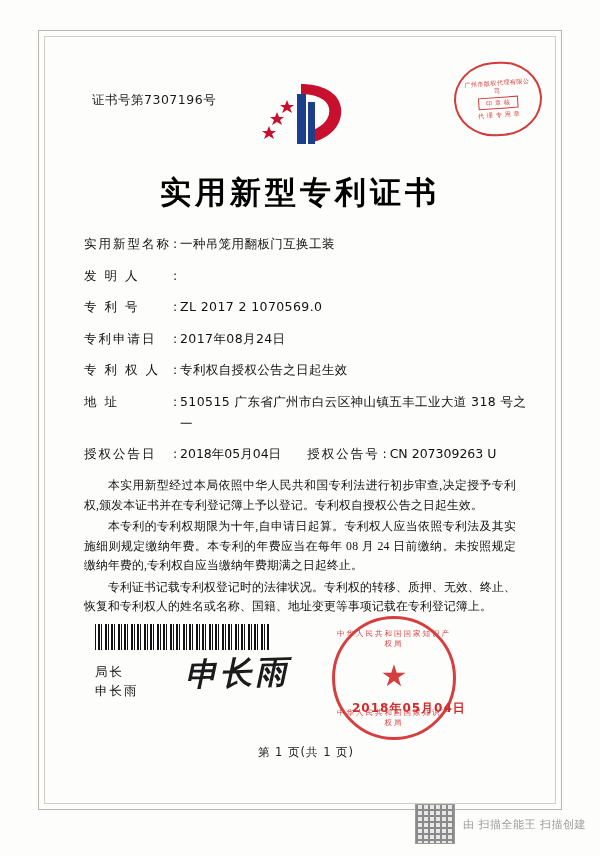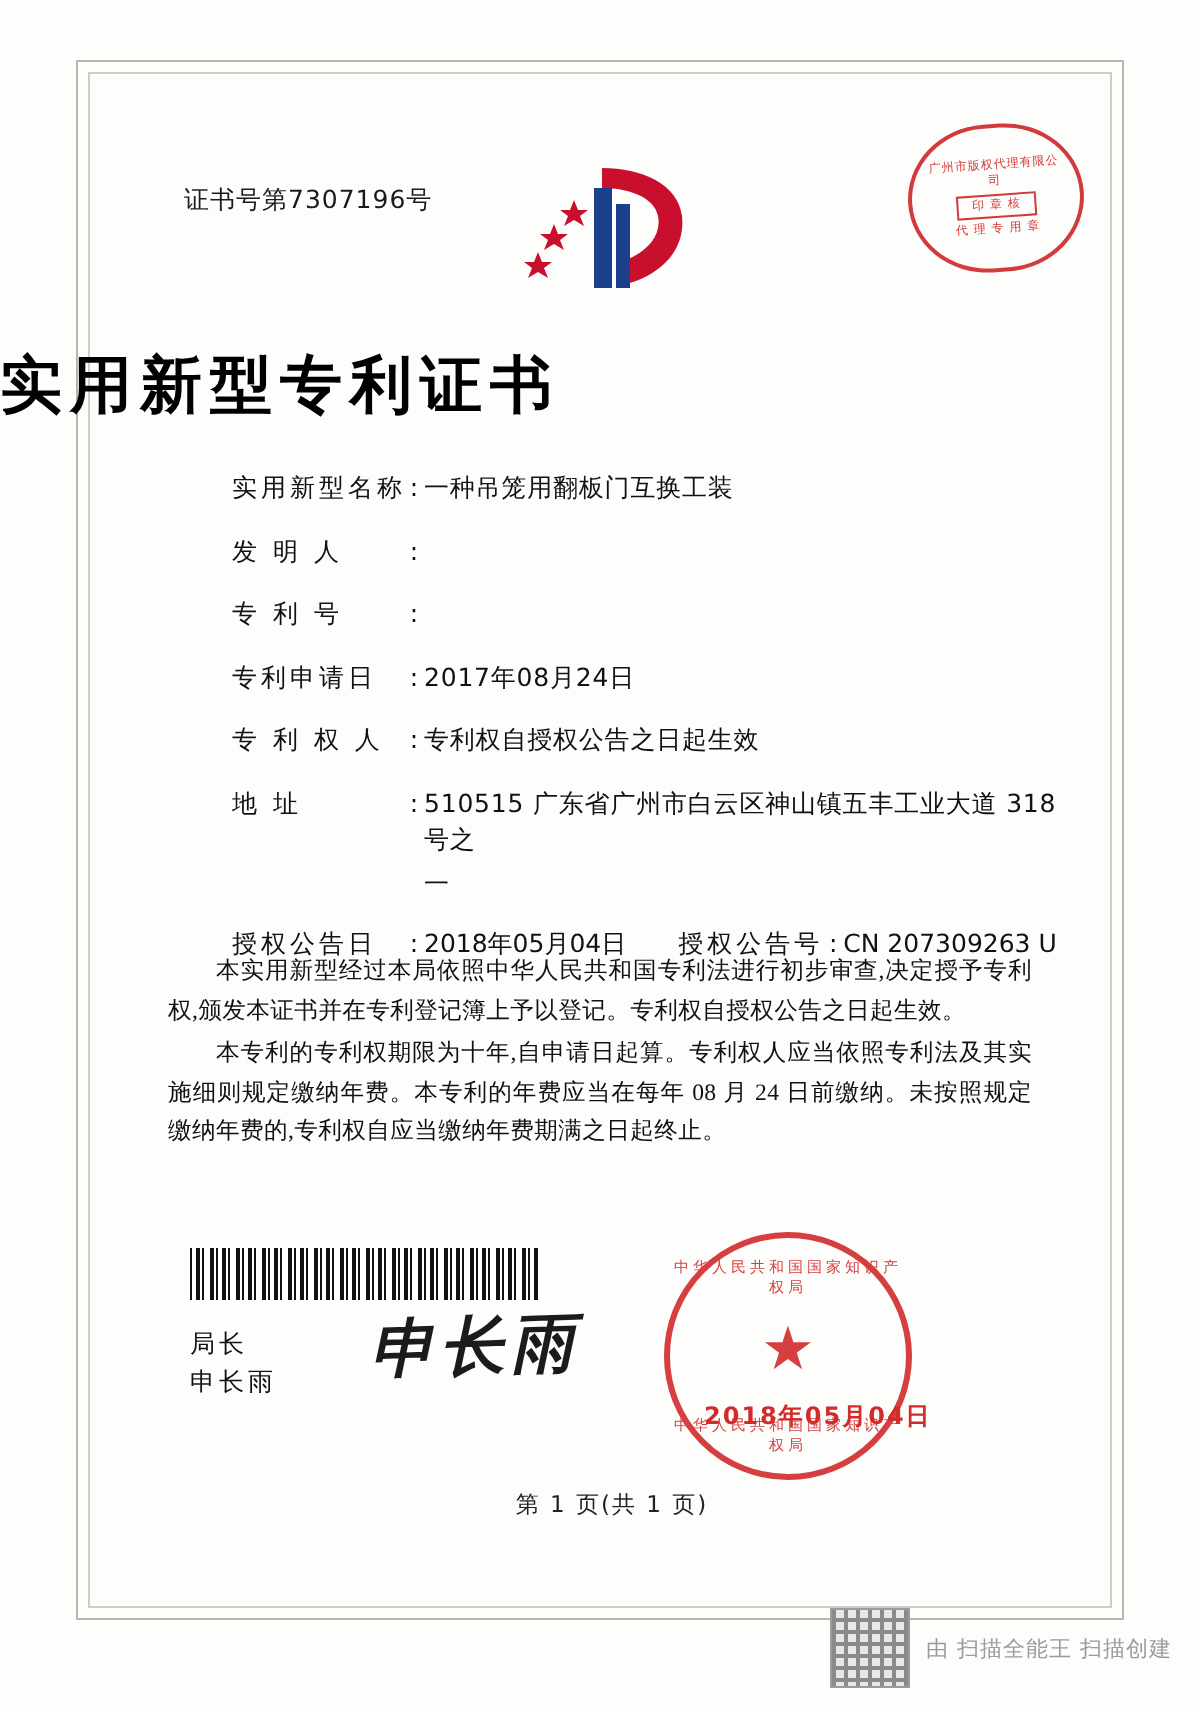--- a/index.html
+++ b/index.html
@@ -64,31 +64,31 @@
   
   .logo{
     position:absolute;
     left:255px;top:78px;
     width:95px;height:80px;
   }
   
   .title{
     position:absolute;
     left:0;right:0;top:172px;
-    text-align:left;
+    text-align:center;
     font-size:31px;
     font-weight:bold;
     letter-spacing:4px;
     font-family:"DejaVu Sans","Liberation Sans",sans-serif;
     color:#000;
   }
   
   .fields{
     position:absolute;
-    left:84px;right:70px;top:235px;margin-left:32px;
+    left:84px;right:70px;top:235px;
   }
   .row{
     display:flex;
     align-items:flex-start;
     margin-bottom:13.5px;
     font-size:12.5px;
     line-height:18px;
     color:#111;
   }
   .row .lbl{
@@ -261,20 +261,21 @@
     </div>
 
     <div class="row">
       <span class="lbl">发 明 人</span>
       <span class="sep">:</span>
     </div>
 
     <div class="row">
       <span class="lbl">专 利 号</span>
       <span class="sep">:</span>
+      <span class="val">ZL 2017 2 1070569.0</span>
     </div>
 
     <div class="row">
       <span class="lbl">专利申请日</span>
       <span class="sep">:</span>
       <span class="val">2017年08月24日</span>
     </div>
 
     <div class="row">
       <span class="lbl">专 利 权 人</span>
@@ -297,20 +298,21 @@
       <span class="lbl2">授权公告号</span>
       <span class="sep">:</span>
       <span>CN 207309263 U</span>
     </div>
 
   </div>
 
   <div class="body-text">
     <p>本实用新型经过本局依照中华人民共和国专利法进行初步审查,决定授予专利权,颁发本证书并在专利登记簿上予以登记。专利权自授权公告之日起生效。</p>
     <p>本专利的专利权期限为十年,自申请日起算。专利权人应当依照专利法及其实施细则规定缴纳年费。本专利的年费应当在每年 08 月 24 日前缴纳。未按照规定缴纳年费的,专利权自应当缴纳年费期满之日起终止。</p>
+    <p>专利证书记载专利权登记时的法律状况。专利权的转移、质押、无效、终止、恢复和专利权人的姓名或名称、国籍、地址变更等事项记载在专利登记簿上。</p>
   </div>
 
   <div class="barcode"></div>
 
   <div class="director">
     <div>局长</div>
     <div>申长雨</div>
   </div>
 
   <div class="signature">申长雨</div>

